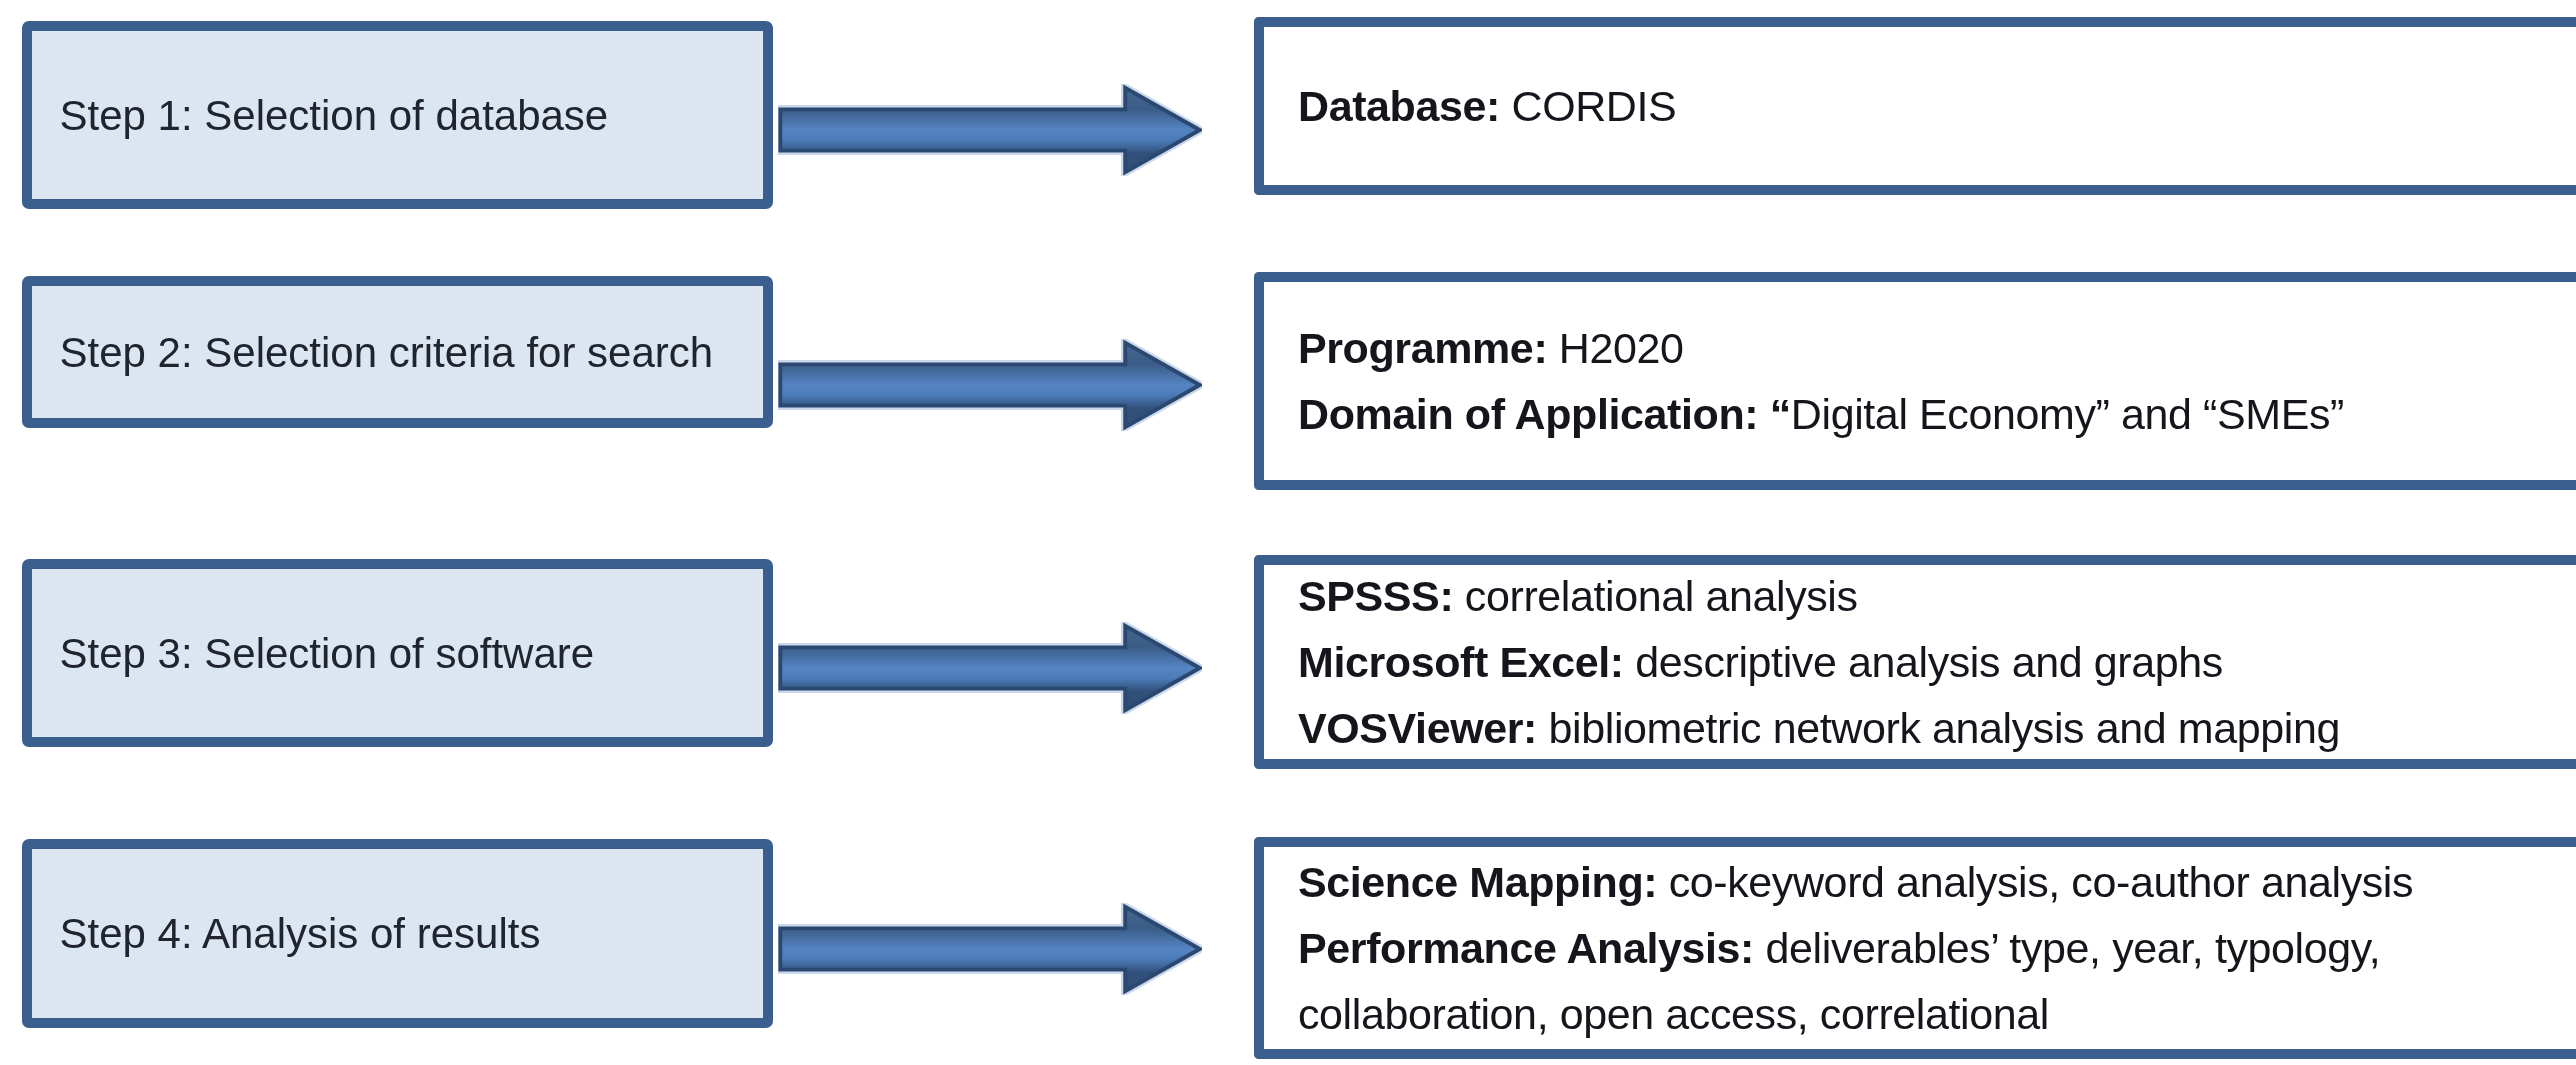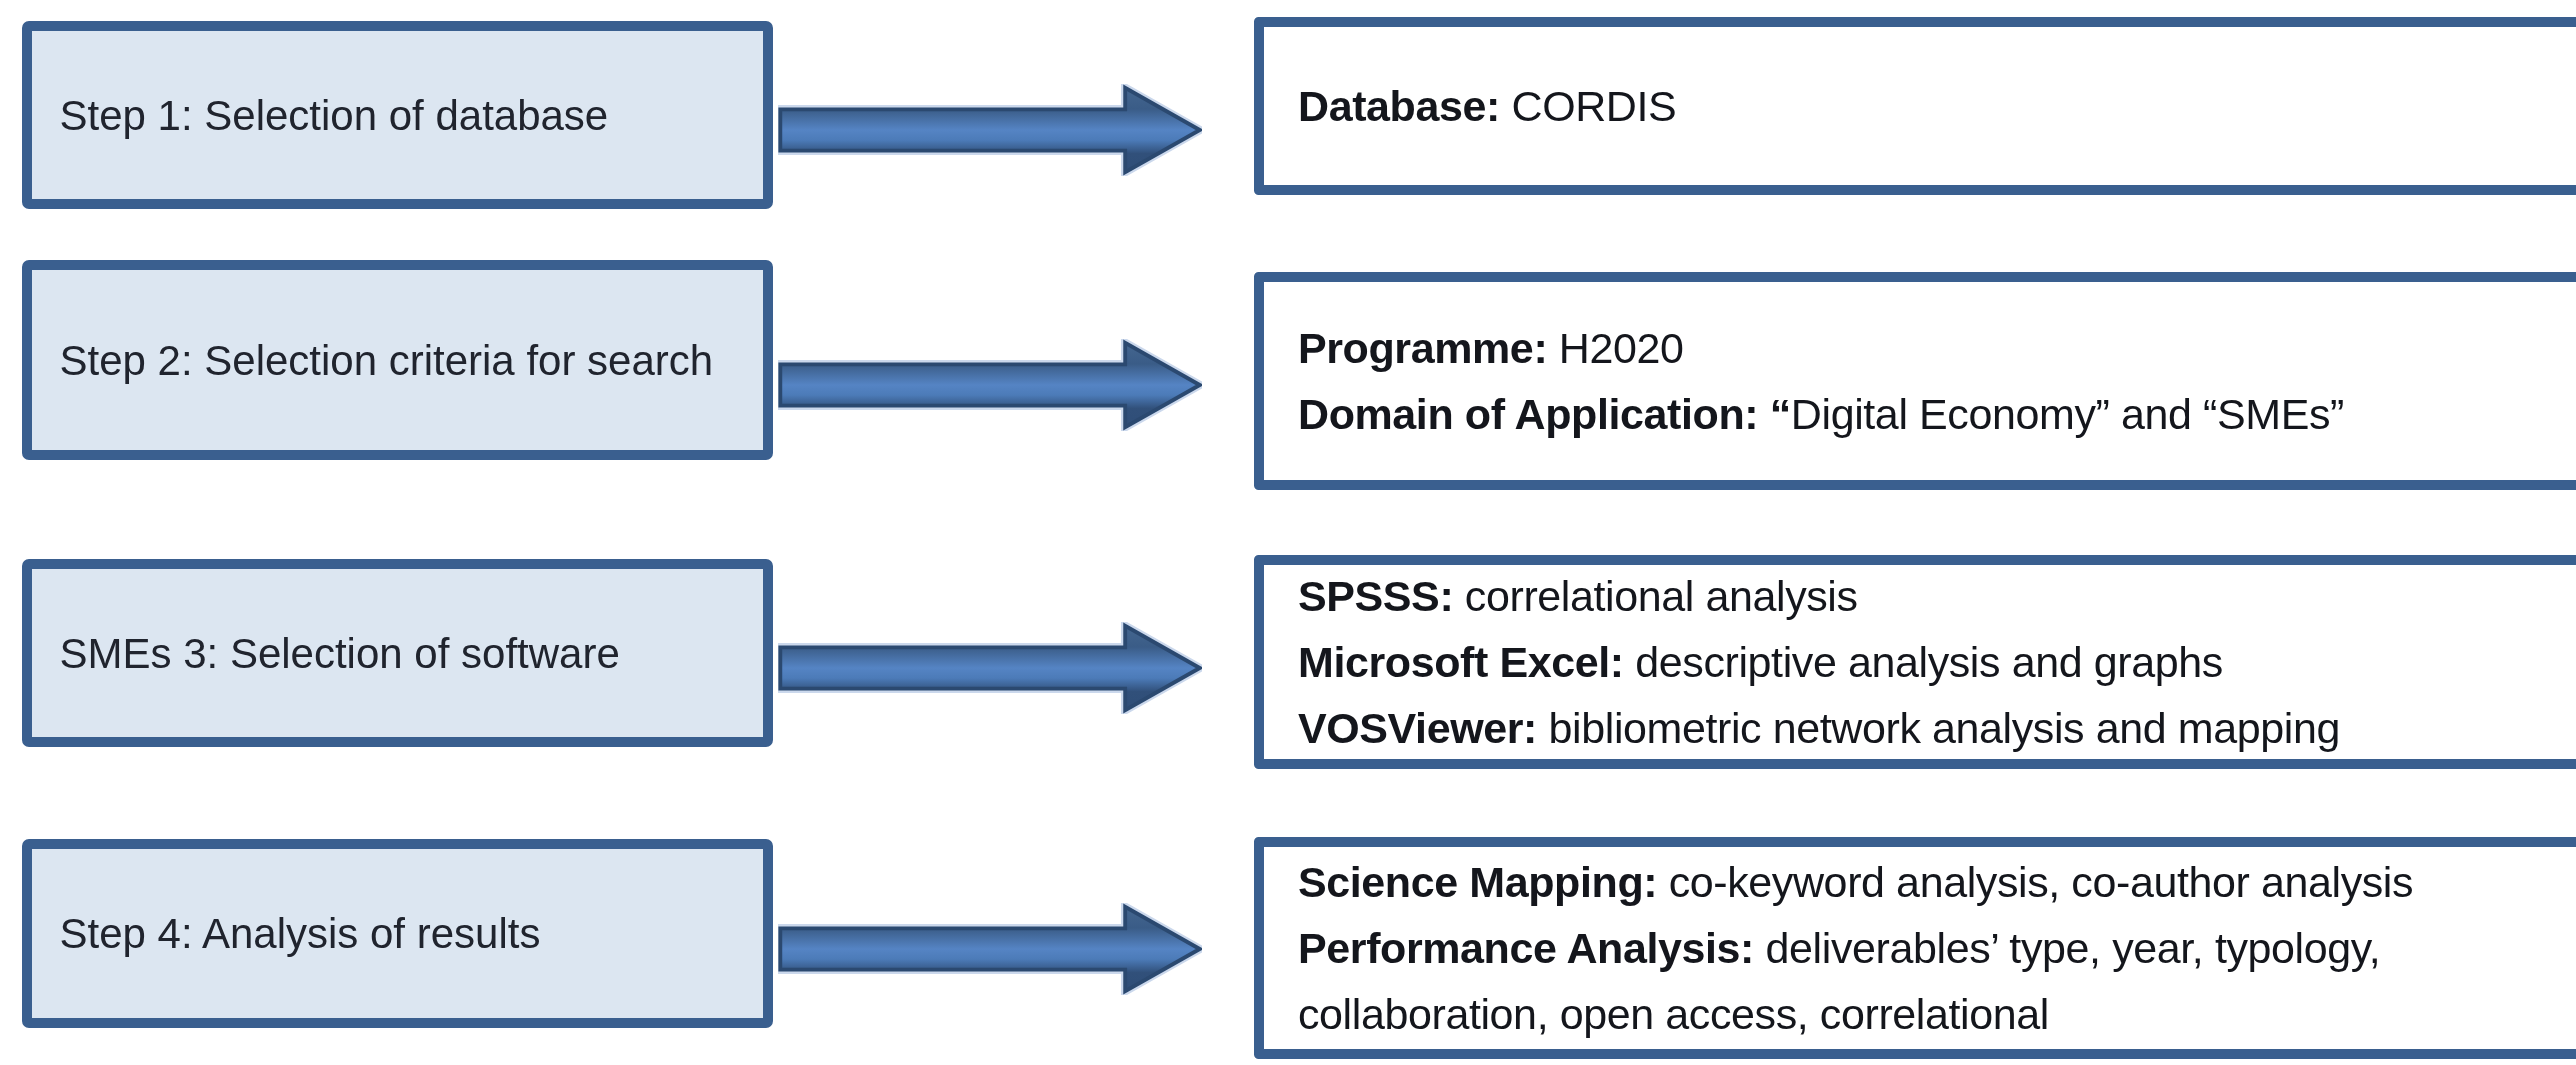--- a/index.html
+++ b/index.html
@@ -17,21 +17,21 @@
     box-sizing:border-box;
     background:#DCE6F1;
     border:10px solid #3A5F8F;
     border-radius:7px;
     display:flex; align-items:center;
     padding:0 28px;
     font-size:42px; line-height:77px;
     color:#20242E;
   }
   #steprow1 { top:21px;  height:188px; }
-  #steprow2 { top:260px; height:200px; }
+  #steprow2 { top:276px; height:152px; }
   #steprow3 { top:559px; height:188px; }
   #steprow4 { top:839px;height:189px; }
 
   
   .detailbox {
     position:absolute;
     left:1210px; width:1353px;
     box-sizing:border-box;
     background:#FFFFFF;
     border:10px solid #3A5F8F;
@@ -100,21 +100,21 @@
       <polygon points="3,33 452,33 452,5 549,60 452,115 452,87 3,87" fill="none" stroke="#CBD8EC" stroke-width="11"></polygon>
       <polygon points="3,33 452,33 452,5 549,60 452,115 452,87 3,87" fill="url(#agrad)" stroke="#2B4970" stroke-width="5"></polygon>
     </svg>
   </div>
   <div class="detailbox" id="detailrow2">
     <span class="detail-line"><span class="dl-label">Programme:</span><span> H2020</span></span>
     <span class="detail-line"><span class="dl-label">Domain of Application: “</span><span>Digital Economy” and “SMEs”</span></span>
   </div>
 
   <div class="stepbox" id="steprow3">
-    <span>SMEs 3: Selection of software</span>
+    <span>Step 3: Selection of software</span>
   </div>
   <div class="flow-arrow" id="arrow3">
     <svg viewBox="0 0 552 120" preserveAspectRatio="none">
       <polygon points="3,33 452,33 452,5 549,60 452,115 452,87 3,87" fill="none" stroke="#CBD8EC" stroke-width="11"></polygon>
       <polygon points="3,33 452,33 452,5 549,60 452,115 452,87 3,87" fill="url(#agrad)" stroke="#2B4970" stroke-width="5"></polygon>
     </svg>
   </div>
   <div class="detailbox" id="detailrow3">
     <span class="detail-line"><span class="dl-label">SPSSS:</span><span> correlational analysis</span></span>
     <span class="detail-line"><span class="dl-label">Microsoft Excel:</span><span> descriptive analysis and graphs</span></span>

